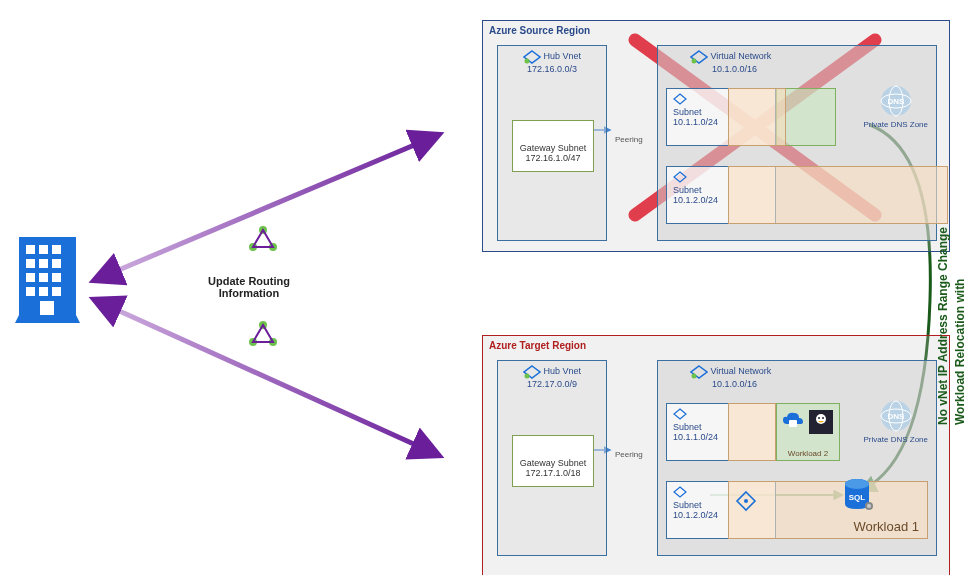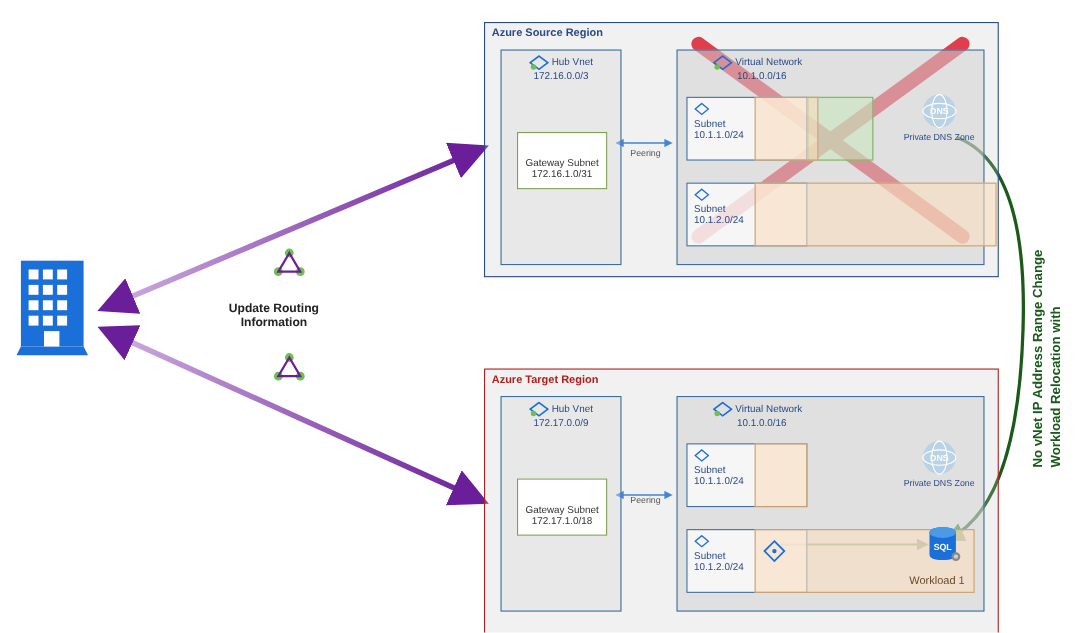--- a/index.html
+++ b/index.html
@@ -1,18 +1,18 @@
 <!DOCTYPE html>
 <html><head>
 <meta charset="utf-8">
 <style>
   * { box-sizing: border-box; margin: 0; padding: 0; }
   body { font-family: "Segoe UI", Arial, sans-serif; font-size: 9px; background: #fff; width: 979px; height: 575px; position: relative; overflow: hidden; }
   .abs { position: absolute; }
-  .region-box { border: 1px solid; background: rgba(200,200,200,0.25); }
+  .region-box { border: 1px solid; background: rgba(200,200,200,0.25); margin-left: 42px; }
   .hub-box { border: 1px solid; background: rgba(220,220,220,0.4); text-align: center; padding-top: 4px; }
   .gw-box { border: 1px solid #7fa050; background: #fff; text-align: center; padding-top: 22px; }
   .vnet-box { border: 1px solid; background: rgba(210,210,210,0.55); padding-top: 4px; position: relative; padding-left: 24px; }
   .subnet-box { border: 1px solid #3b6fa0; background: rgba(255,255,255,0.7); position: absolute; text-align: left; padding: 4px 0 0 6px; }
   .wl-box { border: 1px solid #c8a070; background: rgba(248,222,190,0.6); position: absolute; }
   .wl-box.green { border-color: #7fb060; background: rgba(200,230,190,0.6); }
   .lbl { font-size: 9px; color: #333; }
   .lbl.title { font-weight: 600; font-size: 10px; }
   .vtext { writing-mode: vertical-rl; text-orientation: mixed; transform: rotate(180deg); font-size: 12px; font-weight: 600; color: #1a5a1a; line-height: 1.3; }
   .center-label { text-align: center; font-weight: 600; font-size: 11px; color: #222; }
@@ -110,21 +110,21 @@
 
   <div class="abs hub-box" style="left:14px;top:24px;width:110px;height:196px;border-color:#3b6fa0">
     <svg width="18" height="14" style="display:inline-block;vertical-align:middle">
         <polygon points="9,1 17,7 9,13 1,7" fill="none" stroke="#1a6fd8" stroke-width="1.5"></polygon>
         <circle cx="4" cy="11" r="2.5" fill="#6cc24a"></circle>
       </svg>
     <span class="lbl" style="color:#2a4a8a">Hub Vnet</span><br>
     <span class="lbl" style="color:#2a4a8a">172.16.0.0/3</span>
     <div class="abs gw-box" style="left:14px;top:74px;width:82px;height:52px">
       <span class="lbl">Gateway Subnet</span><br>
-      <span class="lbl">172.16.1.0/31</span>
+      <span class="lbl">172.16.1.0/47</span>
     </div>
   </div>
 
   <div class="abs lbl" style="left:132px;top:114px;font-size:8px;color:#555">Peering</div>
 
   <div class="abs vnet-box" style="left:174px;top:24px;width:280px;height:196px;border-color:#3b6fa0">
     <div style="text-align:left;padding-left:8px">
       <svg width="18" height="14" style="display:inline-block;vertical-align:middle">
           <polygon points="9,1 17,7 9,13 1,7" fill="none" stroke="#1a6fd8" stroke-width="1.5"></polygon>
           <circle cx="4" cy="11" r="2.5" fill="#6cc24a"></circle>
@@ -203,34 +203,48 @@
     </div>
 
     <div class="subnet-box" style="left:8px;top:42px;width:110px;height:58px">
       <svg width="14" height="12">
           <polygon points="7,1 13,6 7,11 1,6" fill="none" stroke="#1a6fd8" stroke-width="1.2"></polygon>
         </svg><br>
       <span class="lbl" style="color:#2a4a8a">Subnet</span><br>
       <span class="lbl" style="color:#2a4a8a">10.1.1.0/24</span>
     </div>
     <div class="wl-box" style="left:70px;top:42px;width:48px;height:58px"></div>
+    <div class="wl-box green" style="left:118px;top:42px;width:64px;height:58px">
+      <div class="abs" style="left:4px;top:6px"><svg width="24" height="20">
+            <path d="M6 14 Q2 14 2 10 Q2 6 6 7 Q7 2 13 3 Q18 3 18 8 Q22 8 22 12 Q22 14 19 14 z" fill="#1a6fd8"></path>
+            <rect x="8" y="10" width="8" height="7" fill="#fff" rx="1"></rect>
+          </svg></div>
+      <div class="abs" style="left:32px;top:6px"><svg width="24" height="24">
+            <rect width="24" height="24" fill="#223"></rect>
+            <circle cx="12" cy="9" r="5" fill="#fff"></circle>
+            <circle cx="10" cy="8" r="1" fill="#223"></circle>
+            <circle cx="14" cy="8" r="1" fill="#223"></circle>
+            <path d="M9 11 Q12 14 15 11" fill="#f0b000"></path>
+          </svg></div>
+      <div class="abs lbl" style="left:0;bottom:2px;width:100%;text-align:center;font-size:8px;color:#6a4a2a">Workload 2</div>
+    </div>
 
     <div class="subnet-box" style="left:8px;top:120px;width:110px;height:58px">
       <svg width="14" height="12">
           <polygon points="7,1 13,6 7,11 1,6" fill="none" stroke="#1a6fd8" stroke-width="1.2"></polygon>
         </svg><br>
       <span class="lbl" style="color:#2a4a8a">Subnet</span><br>
       <span class="lbl" style="color:#2a4a8a">10.1.2.0/24</span>
     </div>
     <div class="wl-box" style="left:70px;top:120px;width:200px;height:58px">
       <div class="abs" style="left:6px;top:8px"><svg width="22" height="22">
             <polygon points="11,2 20,11 11,20 2,11" fill="none" stroke="#1a6fd8" stroke-width="1.6"></polygon>
             <circle cx="11" cy="11" r="2" fill="#1a6fd8"></circle>
           </svg></div>
-      <div class="abs lbl" style="right:8px;bottom:4px;font-size:10px;color:#6a4a2a">Workload 1</div>
+      <div class="abs lbl" style="right:8px;bottom:4px;font-size:13px;color:#6a4a2a">Workload 1</div>
     </div>
   </div>
 </div>
 
 <div class="abs" style="left:843px;top:478px">
   <svg width="32" height="34">
       <ellipse cx="14" cy="6" rx="12" ry="5" fill="#1a6fd8"></ellipse>
       <path d="M2 6 L2 26 Q2 31 14 31 Q26 31 26 26 L26 6" fill="#1a6fd8"></path>
       <ellipse cx="14" cy="6" rx="12" ry="5" fill="#4a9ae8"></ellipse>
       <text x="14" y="22" text-anchor="middle" fill="#fff" font-size="8" font-weight="bold">SQL</text>

